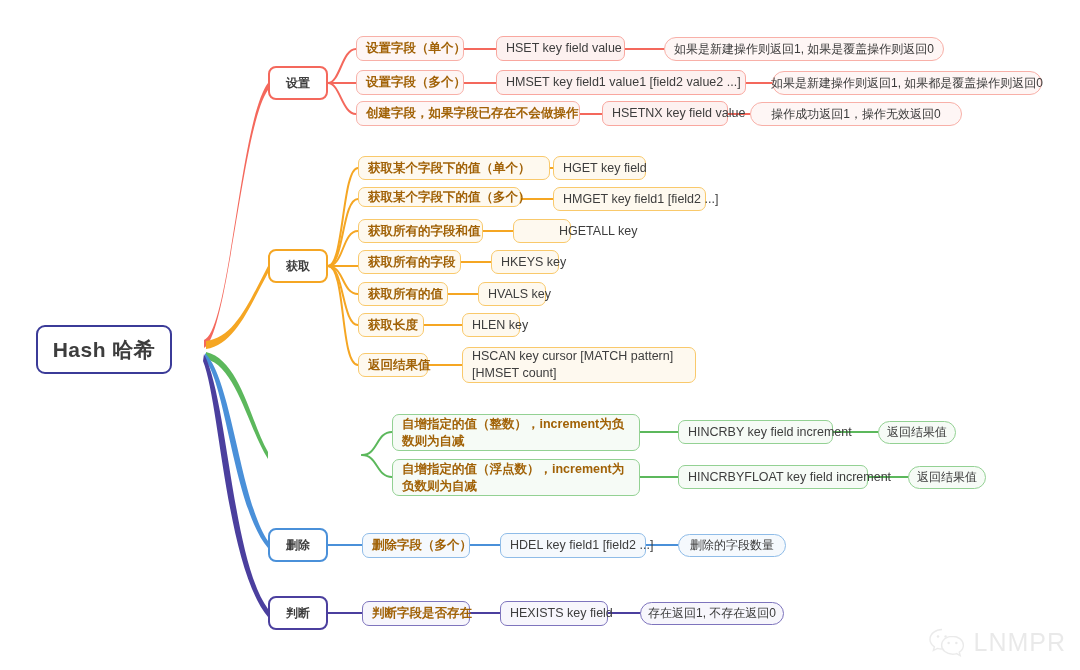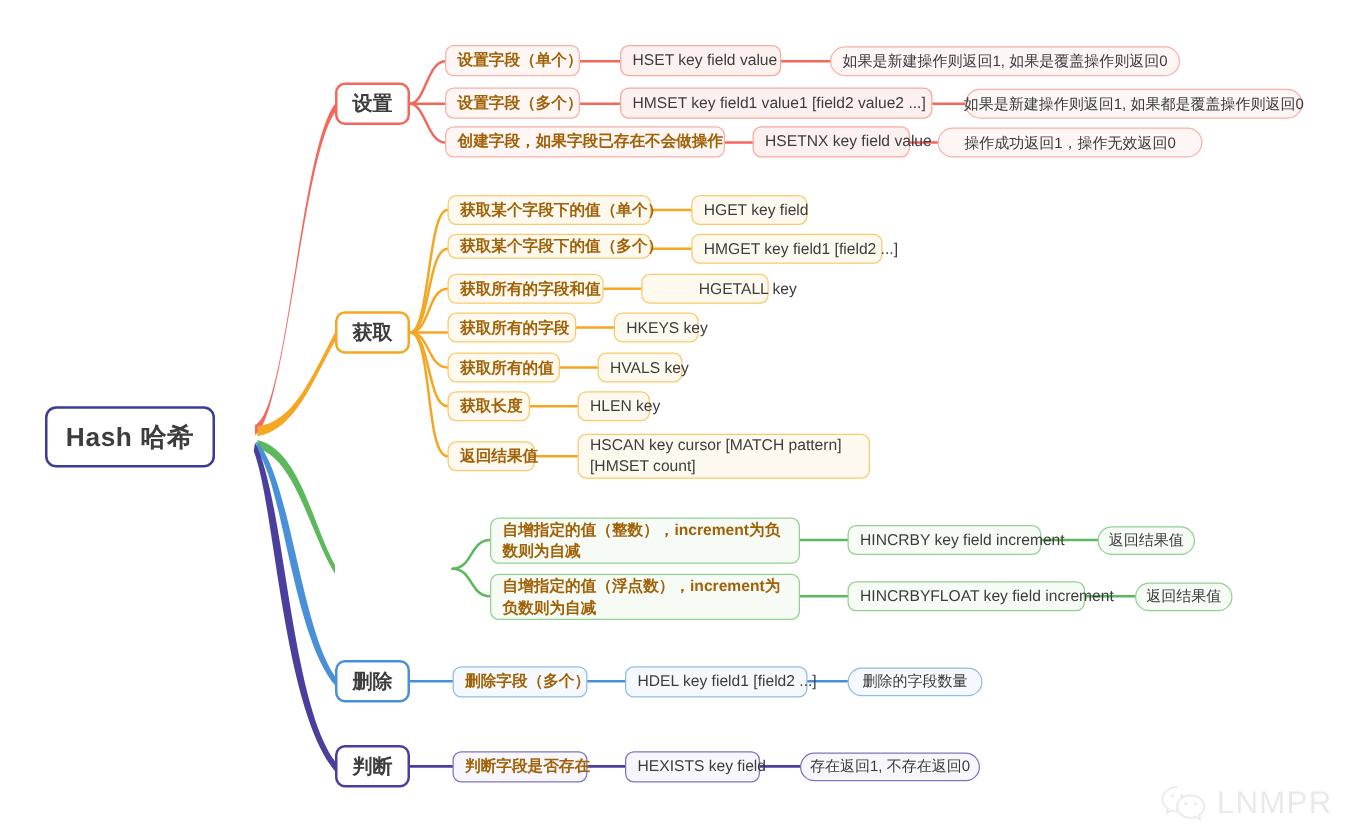--- a/index.html
+++ b/index.html
@@ -32,21 +32,21 @@
     color:#3d3d3d;
     justify-content:center;
     letter-spacing:.5px;
   }
 
   
   .cat{
     border-width:2.2px;
     border-style:solid;
     border-radius:8px;
-    font-size:16px;
+    font-size:12px;
     font-weight:bold;
     justify-content:center;
     color:#3d3d3d;
   }
 
   
   .desc{
     border-width:1.4px;
     border-style:solid;
     border-radius:7px;
@@ -206,38 +206,38 @@
     <span>HSETNX key field value</span>
   </div>
   <div class="node res c-red-m" style="left:750px;top:102px;width:212px;height:24px;">
     <span>操作成功返回1，操作无效返回0</span>
   </div>
 
   <div class="node cat c-orange" style="left:268px;top:249px;width:60px;height:34px;">
     <span>获取</span>
   </div>
 
-  <div class="node desc c-orange-l" style="left:358px;top:156px;width:163px;height:24px;">
+  <div class="node desc c-orange-l" style="left:358px;top:156px;width:192px;height:24px;">
     <span>获取某个字段下的值（单个）</span>
   </div>
   <div class="node cmd c-orange-l" style="left:553px;top:156px;width:93px;height:24px;">
     <span>HGET key field</span>
   </div>
 
   <div class="node desc c-orange-l" style="left:358px;top:187px;width:163px;height:20px;">
     <span>获取某个字段下的值（多个）</span>
   </div>
   <div class="node cmd c-orange-l" style="left:553px;top:187px;width:153px;height:24px;">
     <span>HMGET key field1 [field2 ...]</span>
   </div>
 
   <div class="node desc c-orange-l" style="left:358px;top:219px;width:125px;height:24px;">
     <span>获取所有的字段和值</span>
   </div>
-  <div class="node cmd c-orange-l" style="left:513px;top:219px;width:102px;height:24px;padding-left:45px;">
+  <div class="node cmd c-orange-l" style="left:513px;top:219px;width:58px;height:24px;padding-left:45px;">
     <span>HGETALL key</span>
   </div>
 
   <div class="node desc c-orange-l" style="left:358px;top:250px;width:103px;height:24px;">
     <span>获取所有的字段</span>
   </div>
   <div class="node cmd c-orange-l" style="left:491px;top:250px;width:68px;height:24px;">
     <span>HKEYS key</span>
   </div>
 

